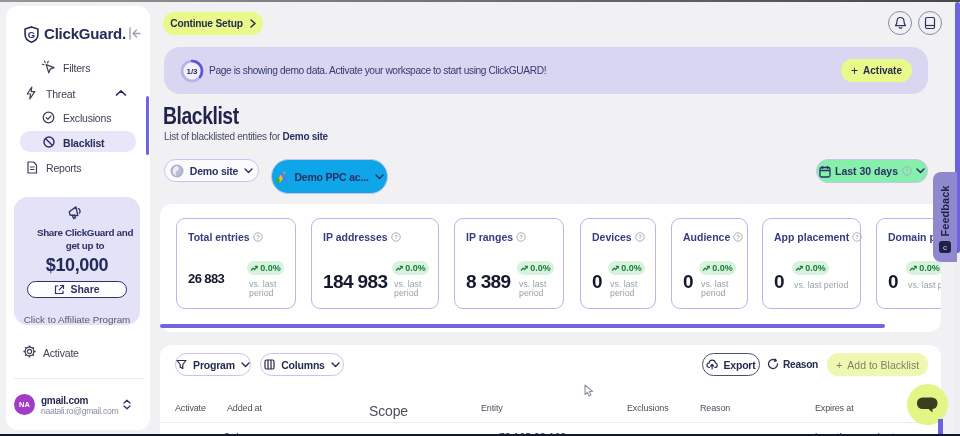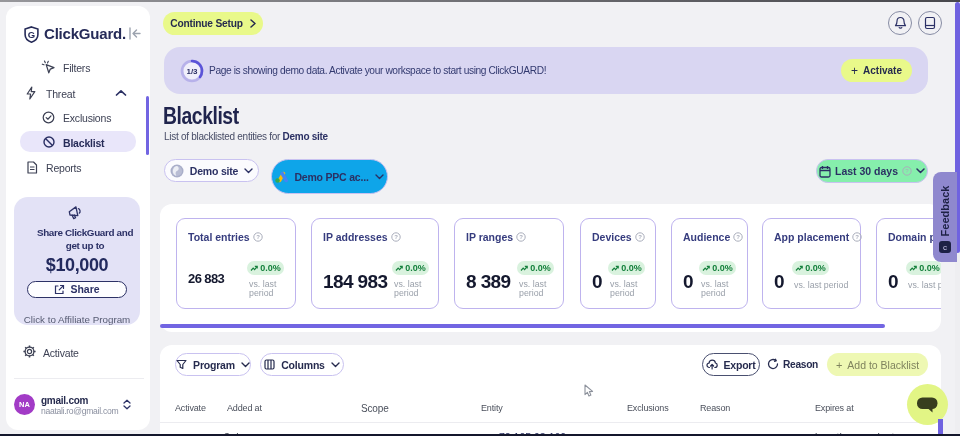--- a/index.html
+++ b/index.html
@@ -311,21 +311,21 @@
 </svg>
 <div class="abs" style="left:783px;top:358.5px;font-size:10.2px;font-weight:bold;letter-spacing:-0.3px;color:#262b4e;">Reason</div>
 
 <div class="abs pill" style="left:827px;top:353px;width:101px;height:23px;background:#eef8b3;gap:5px;">
   <span style="font-size:11px;color:#7f835e;">+</span>
   <span style="font-size:10.5px;color:#7f835e;">Add to Blacklist</span>
 </div>
 
 <div class="abs" style="top:403px;left:175px;font-size:9px;letter-spacing:-0.15px;color:#4b505c;">Activate</div>
 <div class="abs" style="top:403px;left:227px;font-size:9px;letter-spacing:-0.15px;color:#4b505c;">Added at</div>
-<div class="abs" style="top:403px;left:361px;font-size:10px;letter-spacing:-0.15px;color:#4b505c;">Scope</div>
+<div class="abs" style="top:403px;left:369px;font-size:14px;letter-spacing:-0.15px;color:#4b505c;">Scope</div>
 <div class="abs" style="top:403px;left:481px;font-size:9px;letter-spacing:-0.15px;color:#4b505c;">Entity</div>
 <div class="abs" style="top:403px;left:627px;font-size:9px;letter-spacing:-0.15px;color:#4b505c;">Exclusions</div>
 <div class="abs" style="top:403px;left:700px;font-size:9px;letter-spacing:-0.15px;color:#4b505c;">Reason</div>
 <div class="abs" style="top:403px;left:815px;font-size:9px;letter-spacing:-0.15px;color:#4b505c;">Expires at</div>
 <div class="abs" style="left:160px;top:421.5px;width:781px;height:1px;background:#ececf0;"></div>
 
 <div class="abs" style="left:224px;top:431px;font-size:10.5px;color:#3f4450;">3 days ago</div>
 <div class="abs" style="left:499px;top:431px;font-size:10.5px;color:#2b3063;">72.105.93.160</div>
 <div class="abs" style="left:815px;top:431px;font-size:10.5px;color:#3f4450;">less than a minute</div>
 

